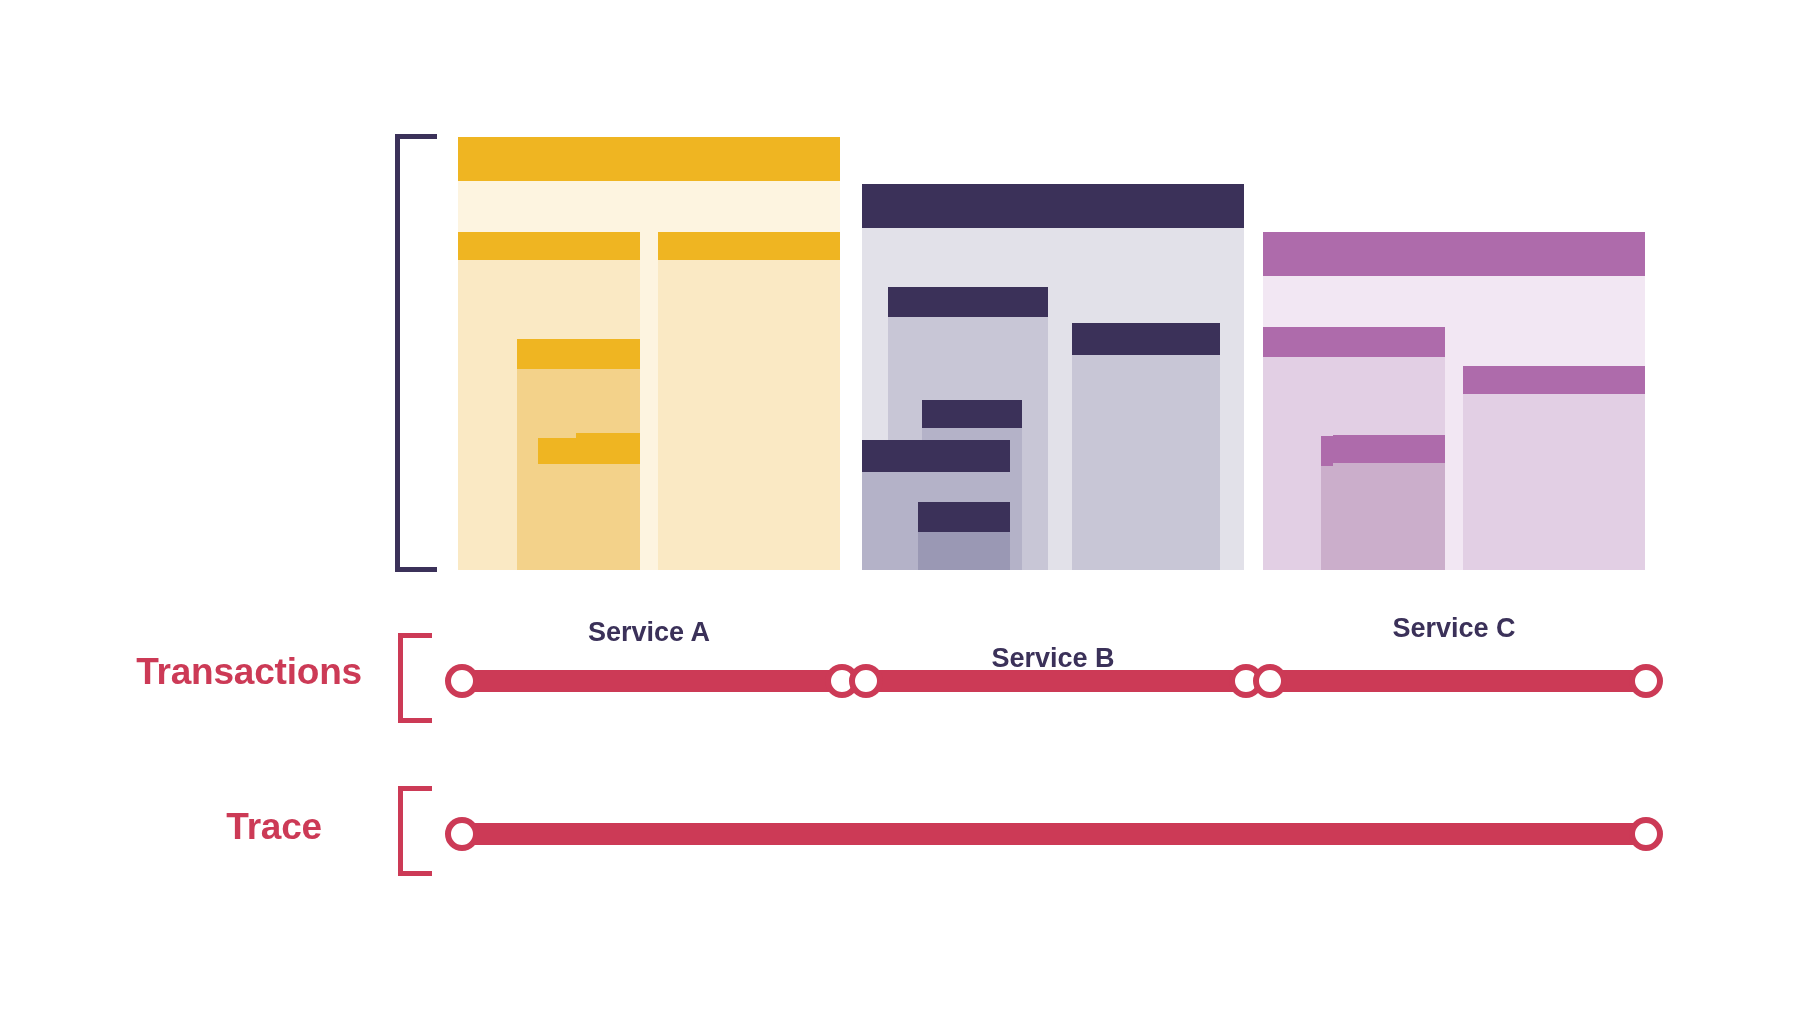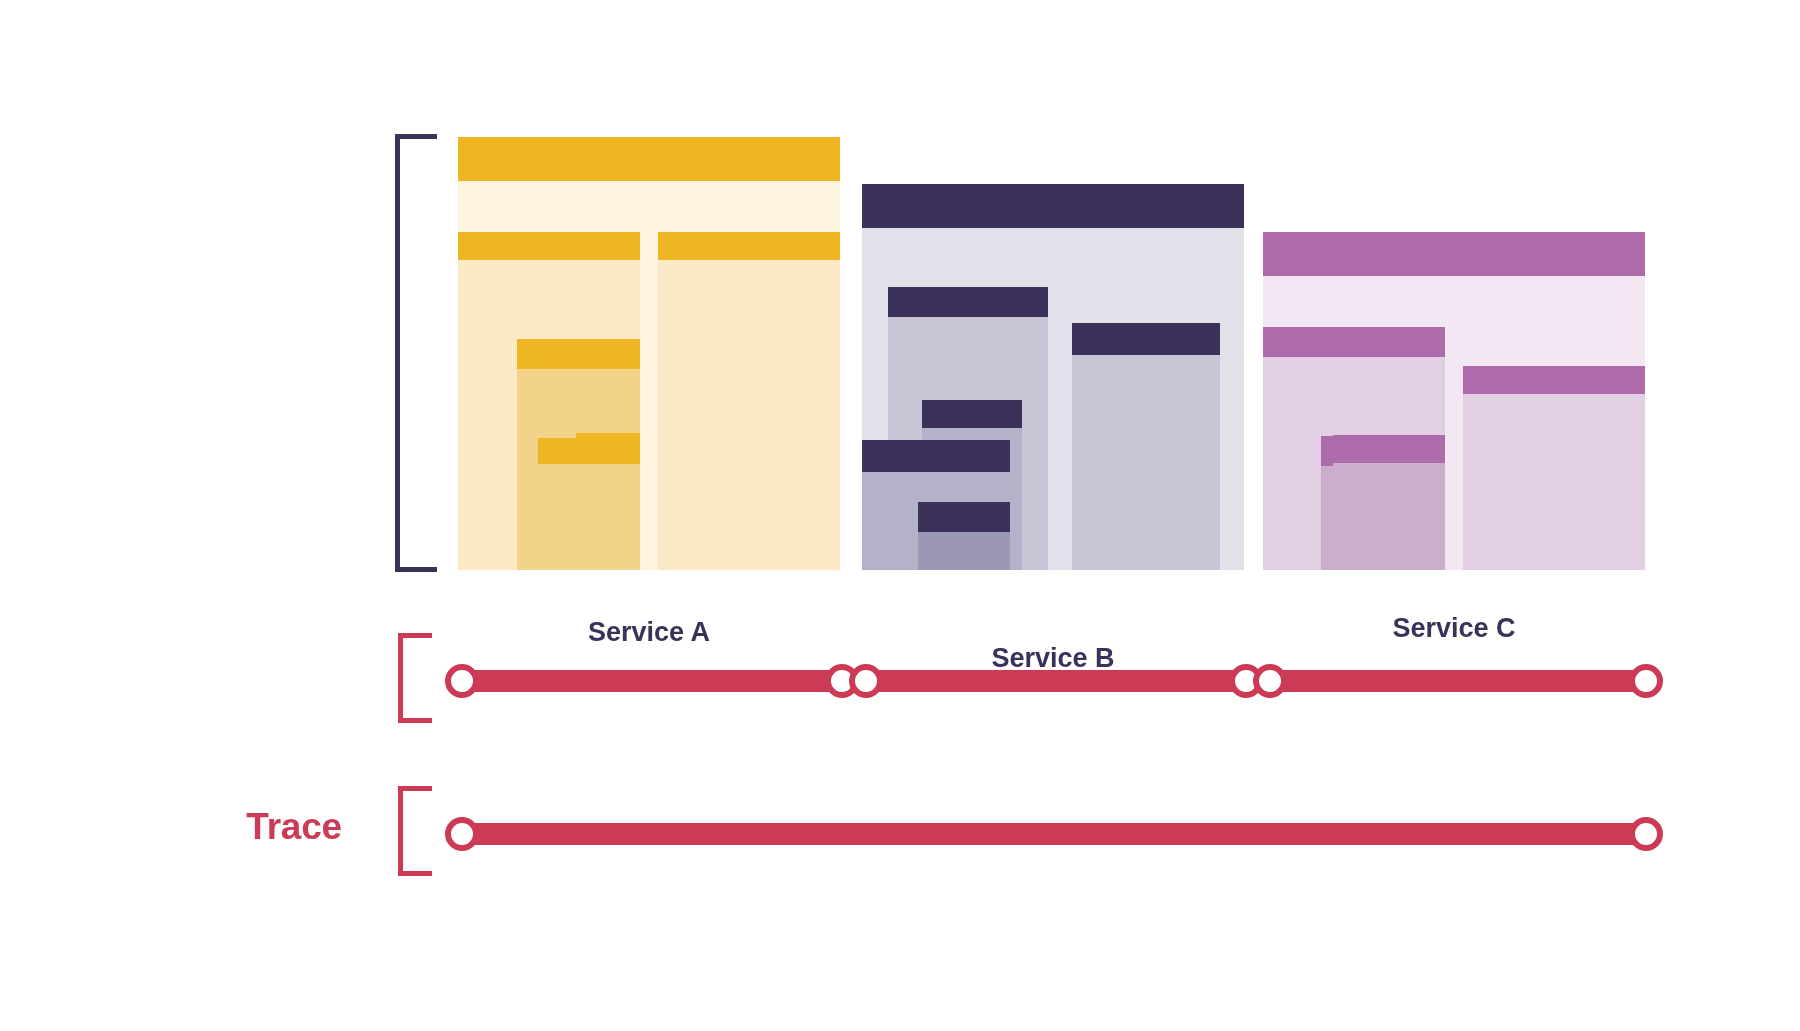--- a/index.html
+++ b/index.html
@@ -39,21 +39,20 @@
     text-align: right;
     font-size: 37px;
     color: #cc3a56;
   }
   .label-trace {
     left: 0; top: 806px;
     width: 322px;
     text-align: right;
     font-size: 37px;
     color: #cc3a56;
-    margin-left: 20px;
   }
 
   
   .bracket {
     position: absolute;
     border-style: solid;
     border-right: none;
     box-sizing: border-box;
   }
   .bracket-spans {
@@ -115,20 +114,21 @@
     border-radius: 50%;
     background: #ffffff;
     box-sizing: border-box;
   }
 </style>
 </head>
 <body>
 
 <div id="stage">
 
+  <div class="row-label label-transactions">Transactions</div>
   <div class="row-label label-trace">Trace</div>
 
   <div class="bracket bracket-spans"></div>
   <div class="bracket bracket-transactions"></div>
   <div class="bracket bracket-trace"></div>
 
   <div class="spans-canvas" id="spans-canvas">
       <div class="band" style="left: 458px; width: 382px; top: 137px; height: 433px; background: rgb(253, 244, 224);">
         <div class="hdr" style="height: 44px; background: rgb(239, 181, 34);"></div>
       </div>

